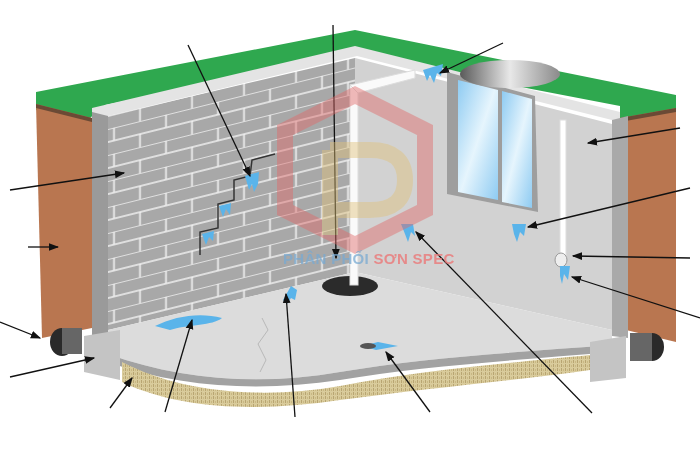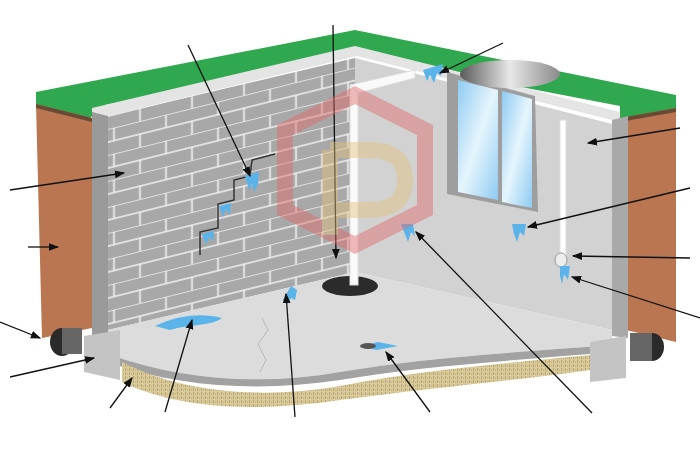--- a/index.html
+++ b/index.html
@@ -141,13 +141,14 @@
     <line x1="295" y1="417" x2="286" y2="294"></line>
     <line x1="430" y1="412" x2="386" y2="352"></line>
     <line x1="592" y1="413" x2="416" y2="232"></line>
   </g>
 
   <g opacity="0.45">
     <path d="M355,95 L425,130 L425,210 L355,245 L285,210 L285,130 Z" fill="none" stroke="#e06a6a" stroke-width="16"></path>
     <path d="M330,150 L330,235 M330,150 L370,150 Q405,150 405,180 Q405,210 370,210 L330,210" fill="none" stroke="#e0c27a" stroke-width="16"></path>
   </g>
 </svg>
+  <div class="wm"><span class="a">PHÂN PHỐI </span><span class="b">SƠN SPEC</span></div>
 </div>
 
 </body></html>

